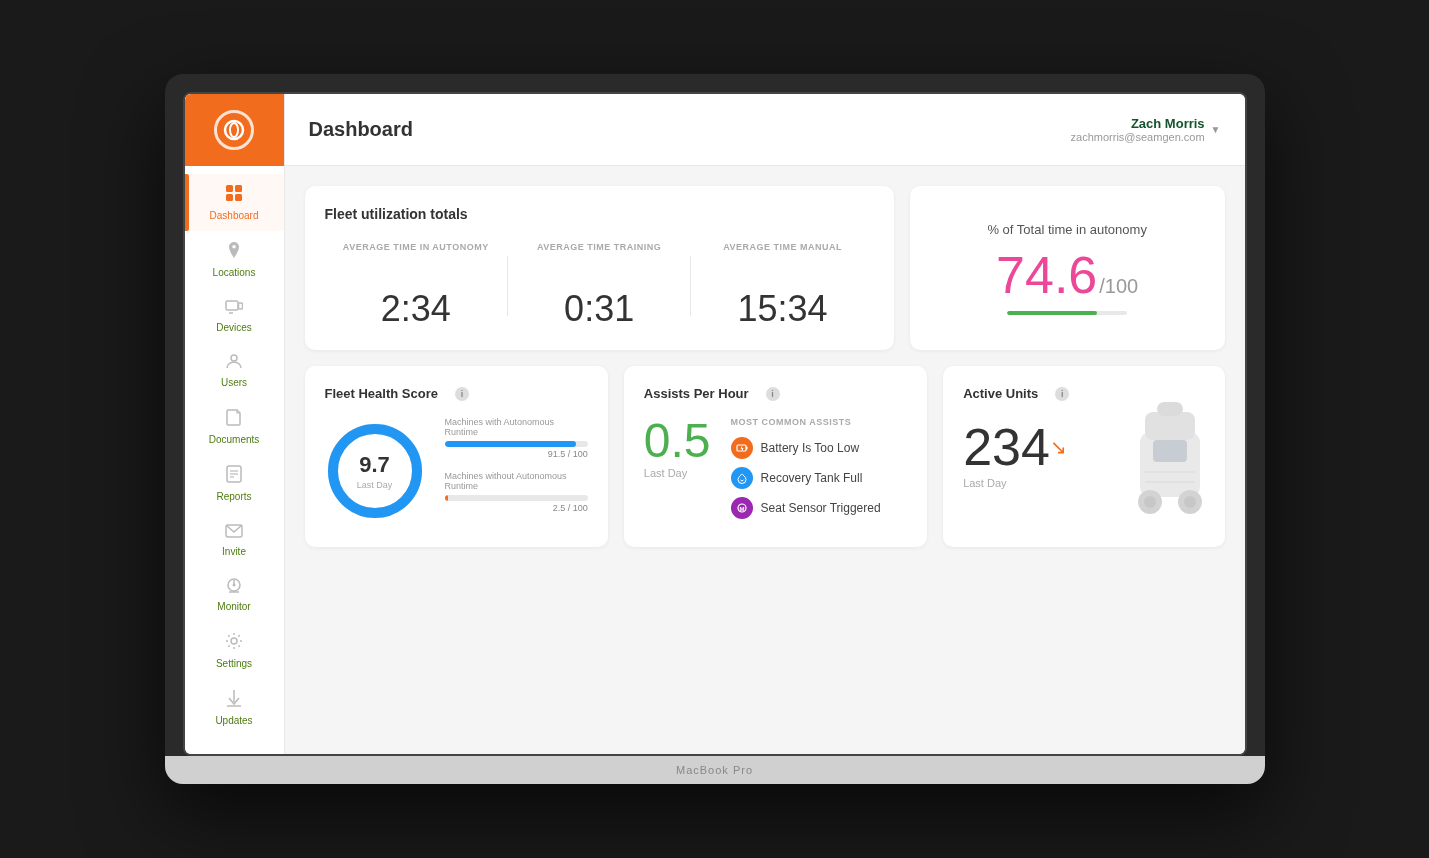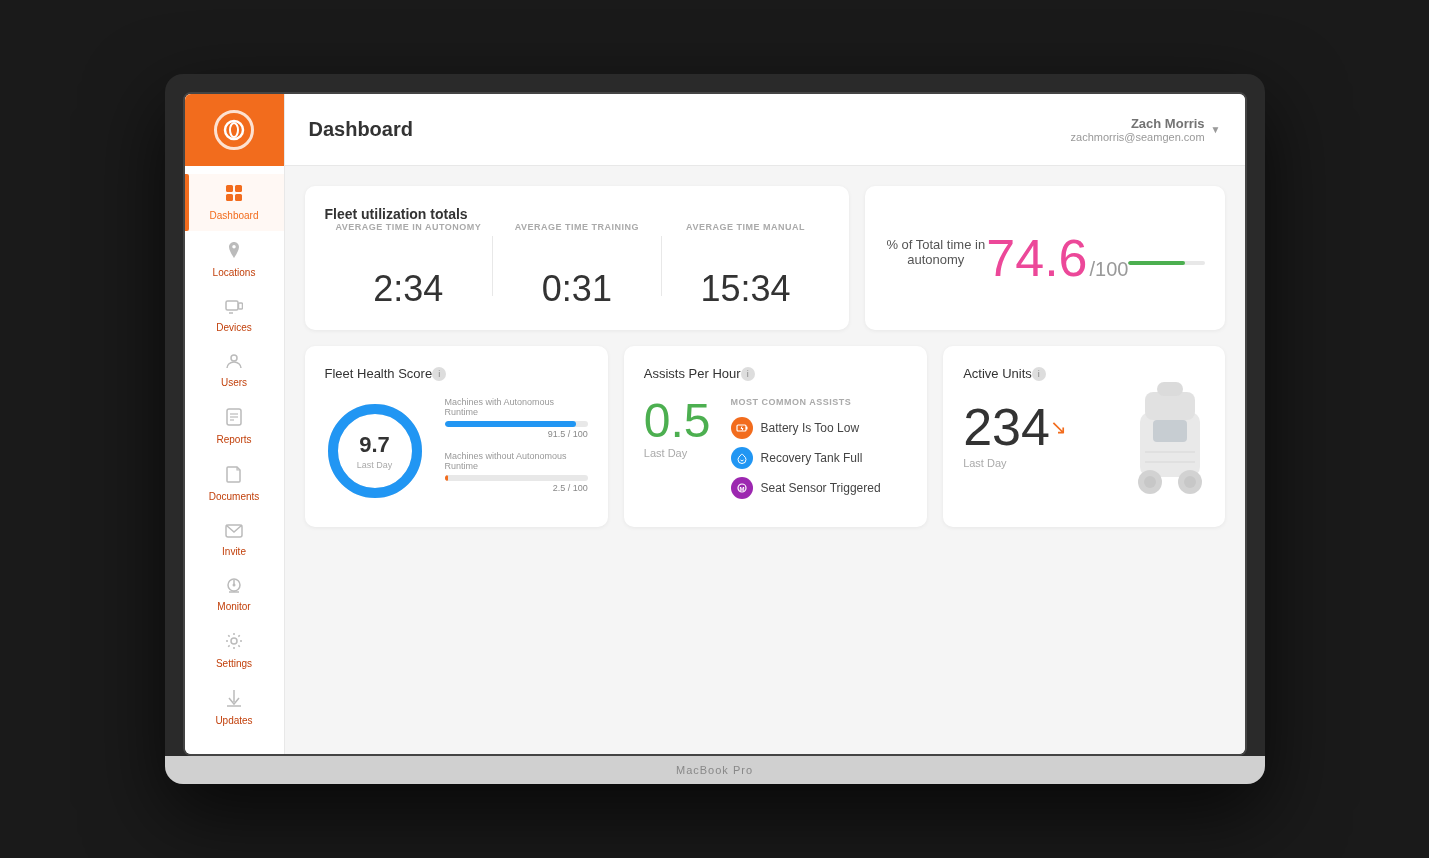--- a/index.html
+++ b/index.html
@@ -92,21 +92,21 @@
     }
 
     .sidebar-item {
       display: flex;
       flex-direction: column;
       align-items: center;
       padding: 10px 8px;
       cursor: pointer;
       width: 100%;
       text-decoration: none;
-      color: #c2410c;
+      color: #4d7c0f;
       transition: color 0.2s;
     }
 
     .sidebar-item.active {
       color: #f26c1d;
       background: #fff8f4;
     }
 
     .sidebar-item-icon {
       font-size: 18px;
@@ -150,21 +150,21 @@
       cursor: pointer;
     }
 
     .header-user-info {
       text-align: right;
     }
 
     .header-user-name {
       font-size: 13px;
       font-weight: 600;
-      color: #737373;
+      color: #14532d;
     }
 
     .header-user-email {
       font-size: 11px;
       color: #999;
     }
 
     .header-chevron {
       font-size: 10px;
       color: #999;
@@ -199,30 +199,31 @@
       box-shadow: 0 1px 4px rgba(0,0,0,0.06);
     }
 
     .card-fleet-util {
       flex: 2;
     }
 
     .card-autonomy {
       flex: 1;
       display: flex;
-      flex-direction: row;
+      flex-direction: column;
       align-items: center;
       justify-content: center;
     }
 
     
     .fleet-util-title {
       font-size: 14px;
       font-weight: 600;
       color: #333;
+      margin-bottom: 20px;
     }
 
     .fleet-stats {
       display: flex;
       align-items: center;
       justify-content: space-around;
     }
 
     .fleet-stat {
       text-align: center;
@@ -297,26 +298,26 @@
     }
 
     .card-units {
       flex: 1.1;
       position: relative;
       overflow: hidden;
     }
 
     .card-title {
       font-size: 13px;
-      font-weight: 400;
+      font-weight: 700;
       color: #333;
       margin-bottom: 16px;
       display: flex;
       align-items: center;
-      gap: 0;
+      gap: 17px;
     }
 
     .info-icon {
       width: 14px;
       height: 14px;
       border-radius: 50%;
       background: #ddd;
       display: inline-flex;
       align-items: center;
       justify-content: center;
@@ -541,37 +542,37 @@
                 <circle cx="9" cy="5" r="3" stroke="#bbb" stroke-width="1.5" fill="none"></circle>
                 <path d="M2 15c0-3.31 3.13-6 7-6s7 2.69 7 6" stroke="#bbb" stroke-width="1.5" fill="none"></path>
               </svg>
             </span>
             <span class="sidebar-item-label">Users</span>
           </div>
 
           <div class="sidebar-item">
             <span class="sidebar-item-icon">
               <svg width="16" height="18" viewBox="0 0 16 18" fill="none">
+                <path d="M2 2h9l3 3v11a1 1 0 01-1 1H2a1 1 0 01-1-1V3a1 1 0 011-1z" stroke="#bbb" stroke-width="1.5" fill="none"></path>
+                <path d="M11 2v3h3" stroke="#bbb" stroke-width="1.2"></path>
+              </svg>
+            </span>
+            <span class="sidebar-item-label">Documents</span>
+          </div>
+
+          <div class="sidebar-item">
+            <span class="sidebar-item-icon">
+              <svg width="16" height="18" viewBox="0 0 16 18" fill="none">
                 <rect x="1" y="1" width="14" height="16" rx="2" stroke="#bbb" stroke-width="1.5" fill="none"></rect>
                 <line x1="4" y1="6" x2="12" y2="6" stroke="#bbb" stroke-width="1.2"></line>
                 <line x1="4" y1="9" x2="12" y2="9" stroke="#bbb" stroke-width="1.2"></line>
                 <line x1="4" y1="12" x2="8" y2="12" stroke="#bbb" stroke-width="1.2"></line>
               </svg>
             </span>
             <span class="sidebar-item-label">Reports</span>
-          </div>
-
-          <div class="sidebar-item">
-            <span class="sidebar-item-icon">
-              <svg width="16" height="18" viewBox="0 0 16 18" fill="none">
-                <path d="M2 2h9l3 3v11a1 1 0 01-1 1H2a1 1 0 01-1-1V3a1 1 0 011-1z" stroke="#bbb" stroke-width="1.5" fill="none"></path>
-                <path d="M11 2v3h3" stroke="#bbb" stroke-width="1.2"></path>
-              </svg>
-            </span>
-            <span class="sidebar-item-label">Documents</span>
           </div>
 
           <div class="sidebar-item">
             <span class="sidebar-item-icon">
               <svg width="18" height="14" viewBox="0 0 18 14" fill="none">
                 <rect x="1" y="1" width="16" height="12" rx="2" stroke="#bbb" stroke-width="1.5" fill="none"></rect>
                 <polyline points="1,1 9,8 17,1" stroke="#bbb" stroke-width="1.5" fill="none"></polyline>
               </svg>
             </span>
             <span class="sidebar-item-label">Invite</span>

